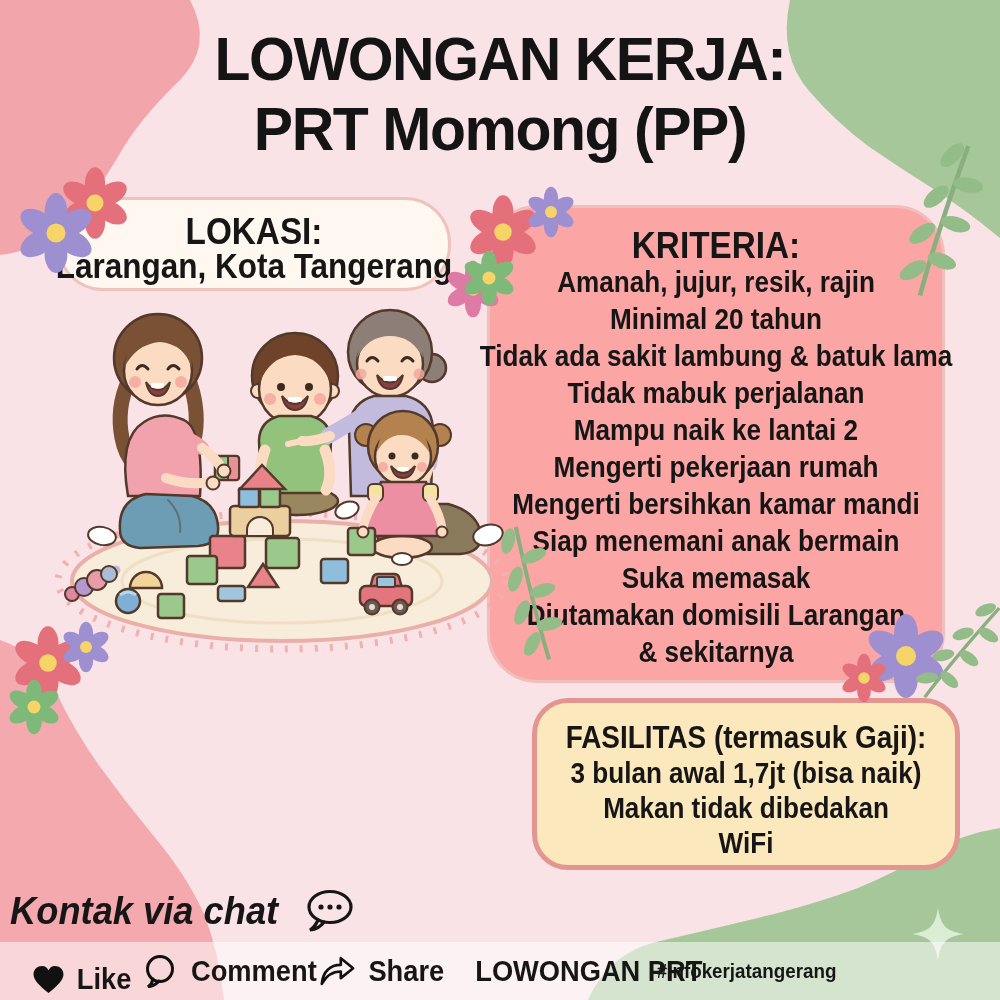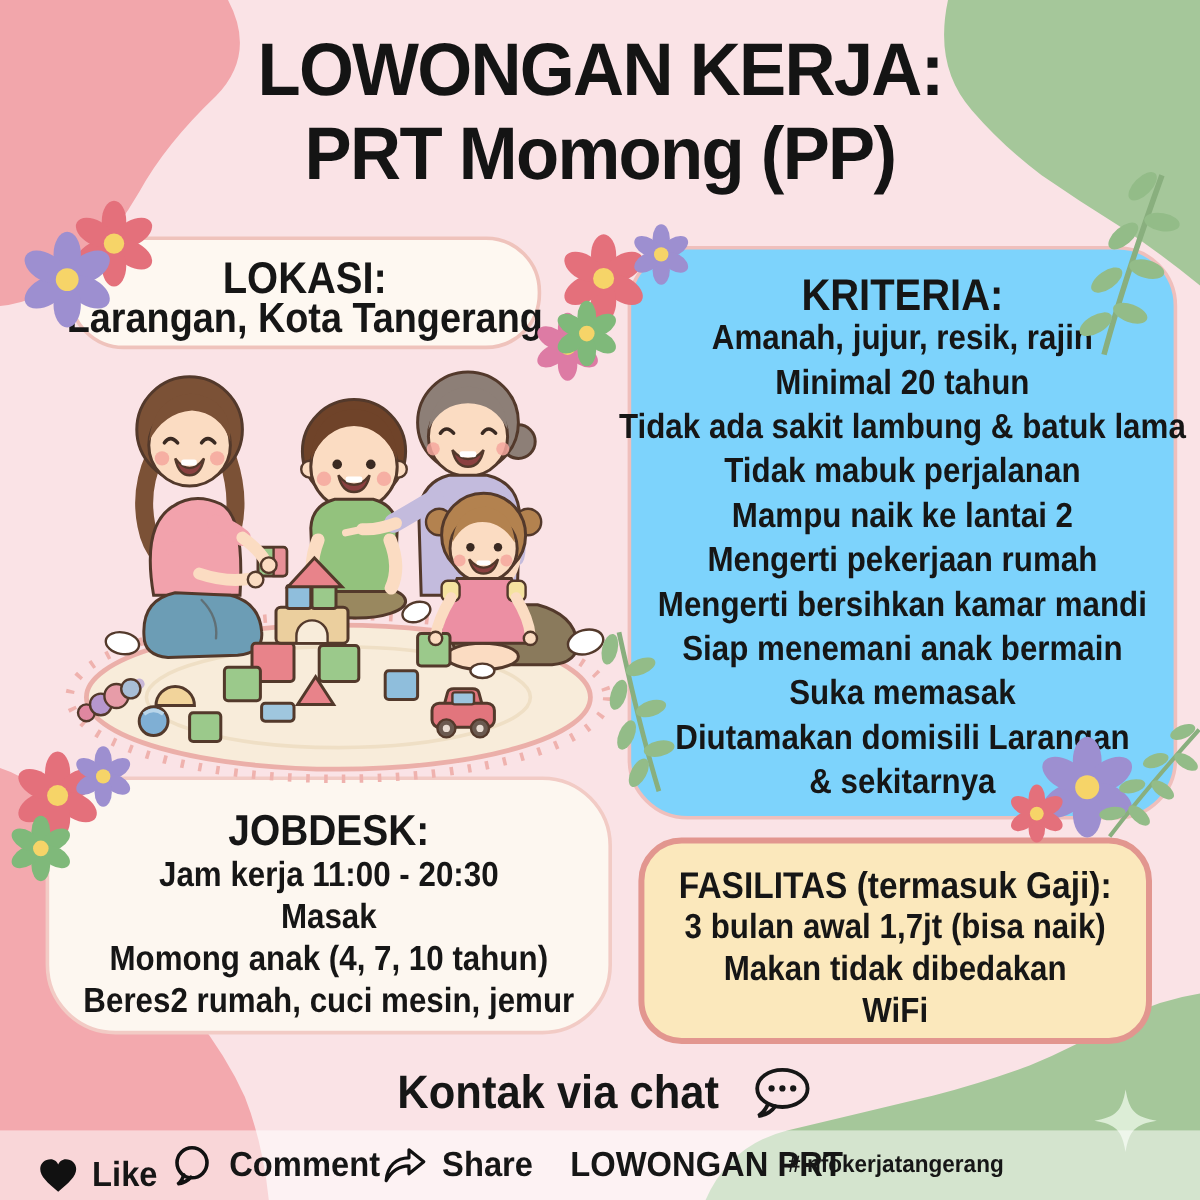--- a/index.html
+++ b/index.html
@@ -18,21 +18,21 @@
     letter-spacing:-1.5px; color:#141414; transform:scaleX(.95);
   }
 
   .panel { position:absolute; box-sizing:border-box; z-index:2; }
   .lokasi-box {
     left:57px; top:197px; width:394px; height:94px;
     background:#FEF8F1; border:3px solid #EFC3BC; border-radius:46px;
   }
   .kriteria-panel {
     left:487px; top:205px; width:458px; height:478px;
-    background:#7dd3fc; border:3px solid #EFBFBC; border-radius:50px;margin-left:36px;
+    background:#fca5a5; border:3px solid #EFBFBC; border-radius:50px;
   }
   .jobdesk-panel {
     left:38px; top:647px; width:472px; height:215px;
     background:#FDF7F0; border:3px solid #F2CBC5; border-radius:58px;
   }
   .fasilitas-box {
     left:532px; top:698px; width:428px; height:172px;
     background:#FBE8BC; border:5px solid #E2968F; border-radius:36px;text-decoration:underline;
   }
 
@@ -50,21 +50,21 @@
   .jobdesk-panel .phead  { top:21px; font-size:36px; }
   .jobdesk-panel .plines { top:62px; font-size:29px; line-height:35px; }
 
   .fasilitas-box .phead  { top:17px; font-size:31px; }
   .fasilitas-box .plines { top:53px; font-size:29px; line-height:35px; }
 
   .illus { position:absolute; left:50px; top:288px; width:470px; height:380px; z-index:2; }
 
   .contact {
     position:absolute; top:884px; left:0; right:0; height:54px; z-index:2;
-    display:flex; align-items:center; justify-content:center; gap:15px;
+    display:flex; align-items:center; justify-content:flex-start; gap:15px;font-style:italic;
   }
   .contact .txt { font-weight:bold; font-size:39px; transform:scaleX(.93); }
 
   .footer {
     position:absolute; left:0; right:0; bottom:0; height:58px; z-index:4;
     background:rgba(255,255,255,0.52);
   }
   .fitem {
     position:absolute; top:0; bottom:0; display:flex; align-items:center; gap:10px;
     font-weight:bold; font-size:29px; color:#161616;
@@ -108,29 +108,20 @@
       <div>Mampu naik ke lantai 2</div>
       <div>Mengerti pekerjaan rumah</div>
       <div>Mengerti bersihkan kamar mandi</div>
       <div>Siap menemani anak bermain</div>
       <div>Suka memasak</div>
       <div>Diutamakan domisili Larangan</div>
       <div>&amp; sekitarnya</div>
     </div>
   </div>
 
-  <div class="panel jobdesk-panel">
-    <div class="phead">JOBDESK:</div>
-    <div class="plines">
-      <div>Jam kerja 11:00 - 20:30</div>
-      <div>Masak</div>
-      <div>Momong anak (4, 7, 10 tahun)</div>
-      <div>Beres2 rumah, cuci mesin, jemur</div>
-    </div>
-  </div>
 
   <div class="panel fasilitas-box">
     <div class="phead">FASILITAS (termasuk Gaji):</div>
     <div class="plines">
       <div>3 bulan awal 1,7jt (bisa naik)</div>
       <div>Makan tidak dibedakan</div>
       <div>WiFi</div>
     </div>
   </div>
 

